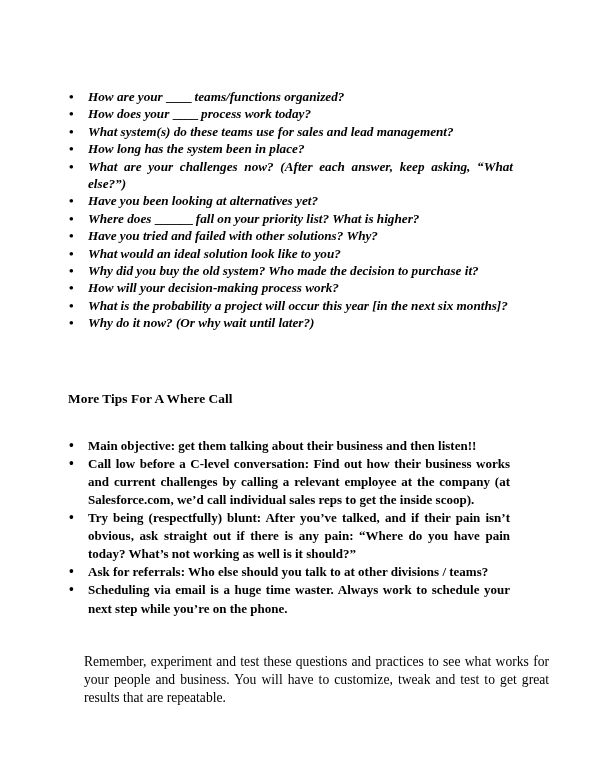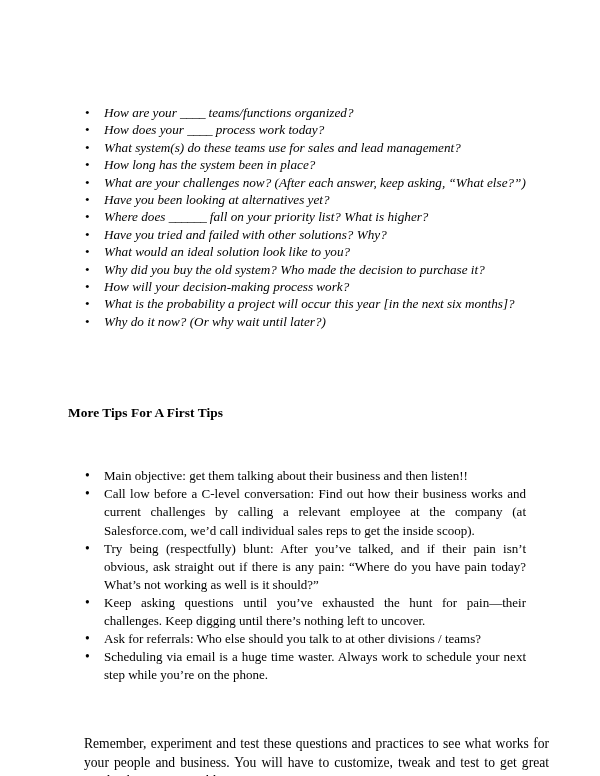--- a/index.html
+++ b/index.html
@@ -26,22 +26,23 @@
   .content {
     position: absolute;
     left: 68px;
     top: 88px;
     width: 465px;
   }
 
   
   ul.qlist, ul.tiplist {
     list-style: none;
-    margin: 16px;
+    margin: 0;
     padding: 0;
+    font-weight: bold;
   }
   ul.qlist li, ul.tiplist li {
     position: relative;
     text-align: justify;
     text-justify: inter-word;
     margin: 0;
   }
   ul.qlist li::before, ul.tiplist li::before {
     content: "\2022";
     position: absolute;
@@ -133,29 +134,28 @@
         <li><span>Have you tried and failed with other solutions? Why?</span></li>
         <li><span>What would an ideal solution look like to you?</span></li>
         <li><span>Why did you buy the old system? Who made the decision to purchase it?</span></li>
         <li><span>How will your decision-making process work?</span></li>
         <li><span>What is the probability a project will occur this year [in the next six months]?</span></li>
         <li><span>Why do it now? (Or why wait until later?)</span></li>
       </ul>
 
     <div class="gap-after-qlist"></div>
 
-    <h2 class="section-heading">More Tips For A First Tips</h2>
+    <h2 class="section-heading">More Tips For A Where Call</h2>
 
     <div class="gap-after-heading"></div>
 
     <ul class="tiplist" id="tips-list">
         <li>Main objective: get them talking about their business and then listen!!</li>
         <li>Call low before a C-level conversation: Find out how their business works and current challenges by calling a relevant employee at the company (at Salesforce.com, we’d call individual sales reps to get the inside scoop).</li>
         <li>Try being (respectfully) blunt: After you’ve talked, and if their pain isn’t obvious, ask straight out if there is any pain: “Where do you have pain today? What’s not working as well is it should?”</li>
-        <li>Keep asking questions until you’ve exhausted the hunt for pain—their challenges. Keep digging until there’s nothing left to uncover.</li>
         <li>Ask for referrals: Who else should you talk to at other divisions / teams?</li>
         <li>Scheduling via email is a huge time waster. Always work to schedule your next step while you’re on the phone.</li>
       </ul>
 
     <div class="gap-after-tiplist"></div>
 
     <p class="closing">Remember, experiment and test these questions and practices to see what works for your people and business. You will have to customize, tweak and test to get great results that are repeatable.</p>
 
   </div>
 </div>

